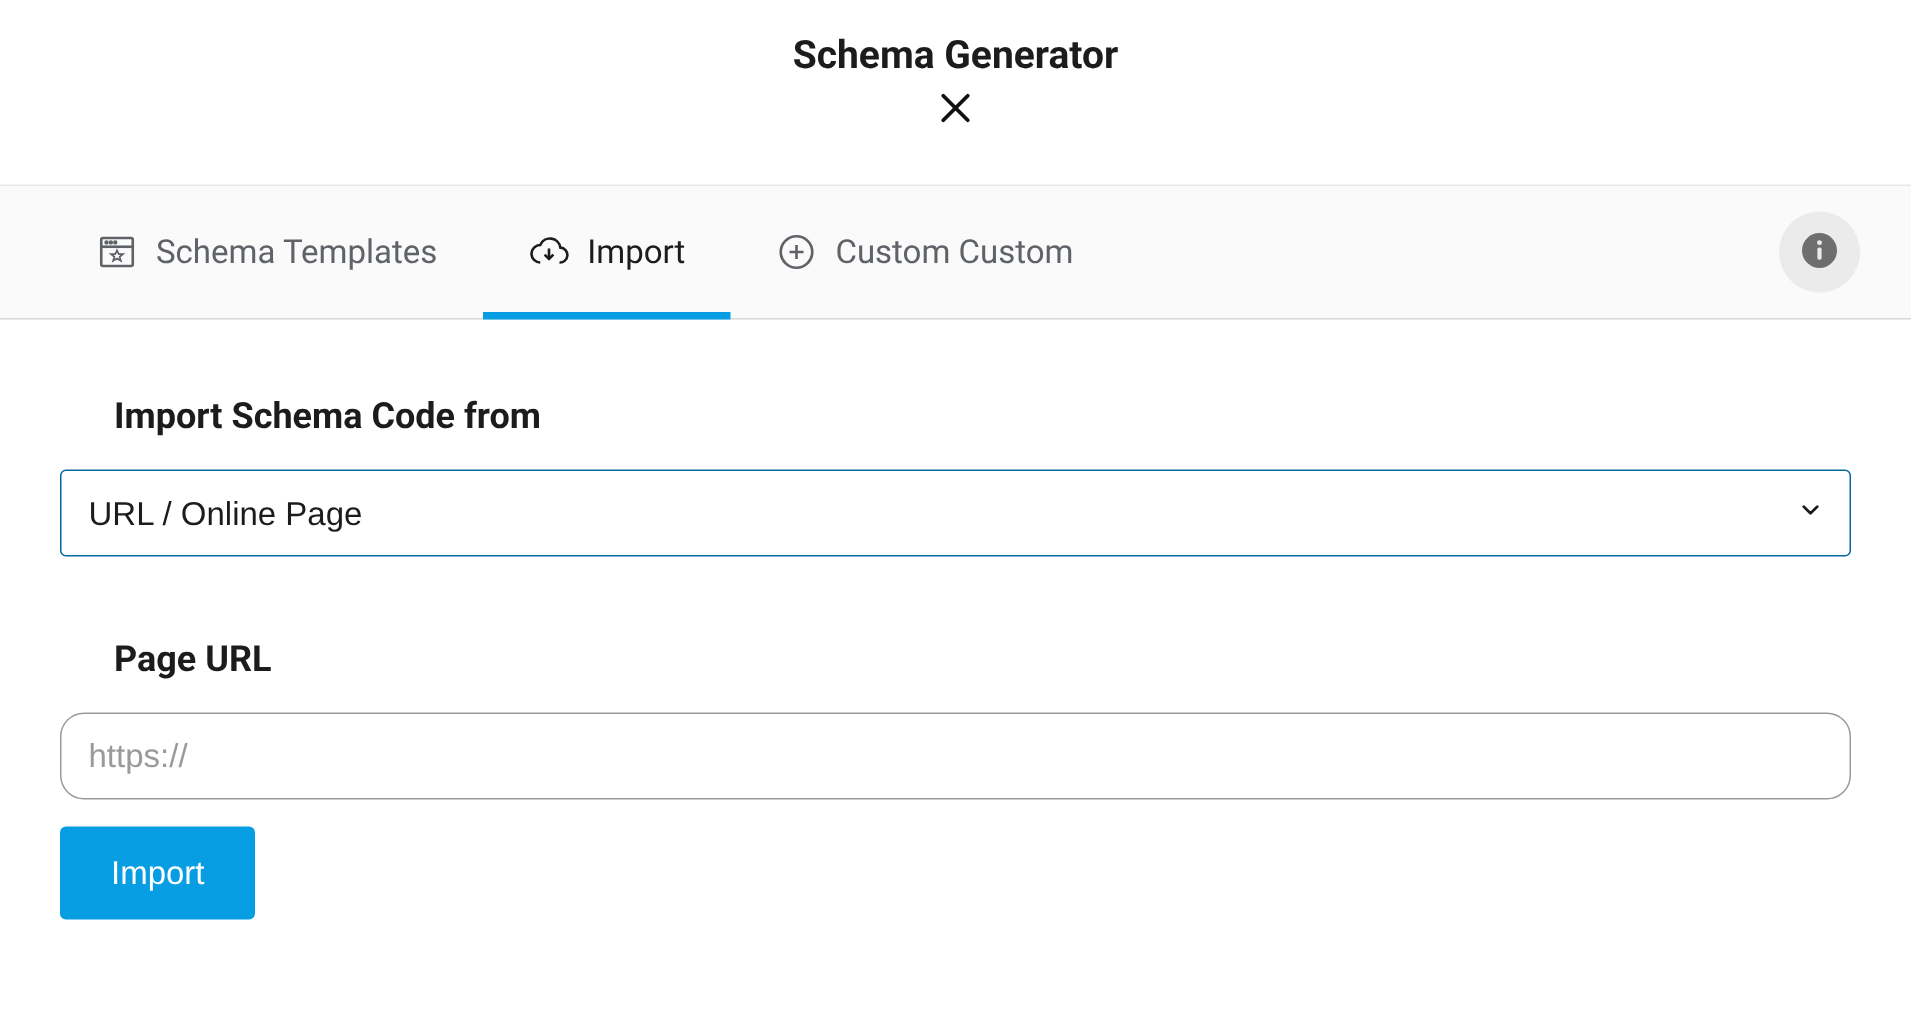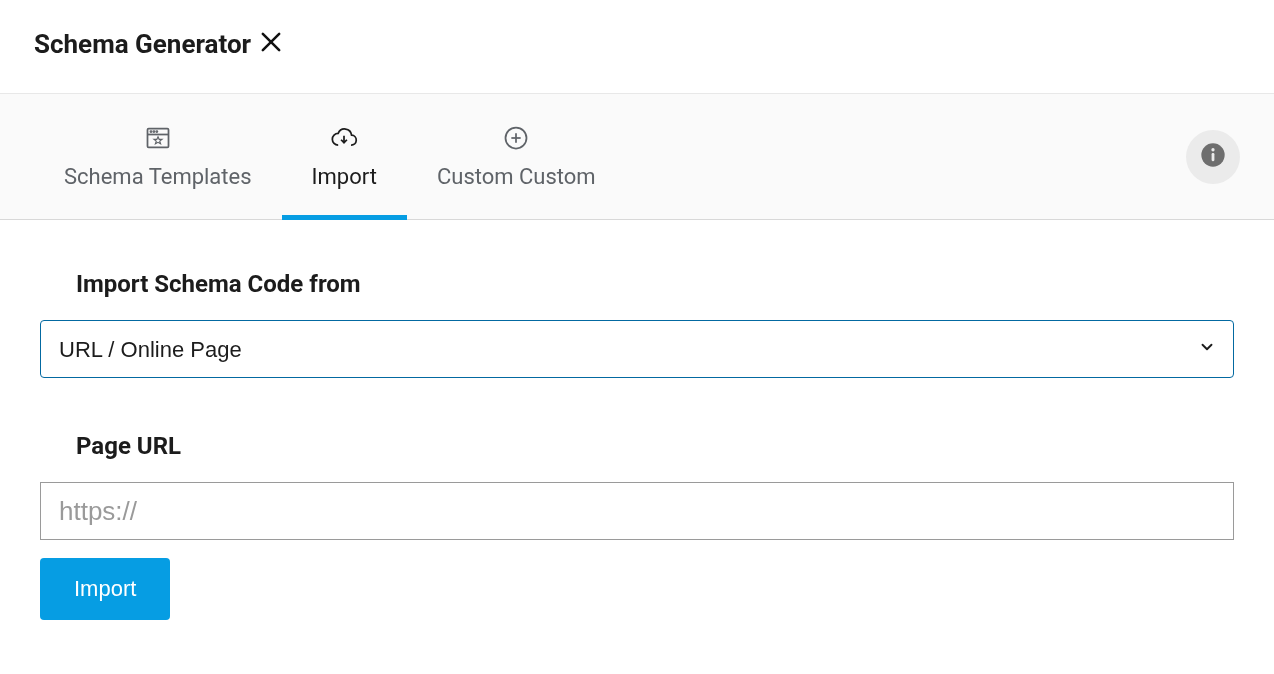--- a/index.html
+++ b/index.html
@@ -12,23 +12,24 @@
       background: #fff;
       color: #111;
     }
     .modal {
       width: 1274px;
       background: #fff;
     }
     .modal-header {
       display: flex;
       align-items: center;
-      justify-content: flex-start;
+      justify-content: flex-end;
       padding: 22px 34px 28px 34px;
       border-bottom: 1px solid #e8e8e8;
+      flex-direction: column;
     }
     .modal-title {
       font-size: 26px;
       font-weight: 700;
       color: #1c1c1c;
     }
     .close-btn {
       background: none;
       border: none;
       cursor: pointer;
@@ -49,21 +50,20 @@
     .tab {
       display: flex;
       align-items: center;
       gap: 12px;
       padding: 30px 30px 30px 30px;
       cursor: pointer;
       color: #5f6368;
       font-size: 22px;
       font-weight: 400;
       position: relative;
-      flex-direction: column;
     }
     .tab.active {
       color: #1c1c1c;
       font-weight: 400;
     }
     .tab.active::after {
       content: "";
       position: absolute;
       left: 0;
       right: 0;
@@ -131,23 +131,23 @@
     }
     .input-wrapper {
       width: 100%;
       max-width: 1200px;
       margin-bottom: 18px;
     }
     .text-input {
       width: 100%;
       height: 58px;
       border: 1px solid #9a9a9a;
-      border-radius: 0;
-      background: #fff;
-      font-size: 26px;
+      border-radius: 16px;
+      background: #fff;
+      font-size: 22px;
       color: #1c1c1c;
       padding: 0 18px;
     }
     .text-input::placeholder {
       color: #9a9a9a;
     }
     .primary-btn {
       background: #069de3;
       color: #fff;
       border: none;

